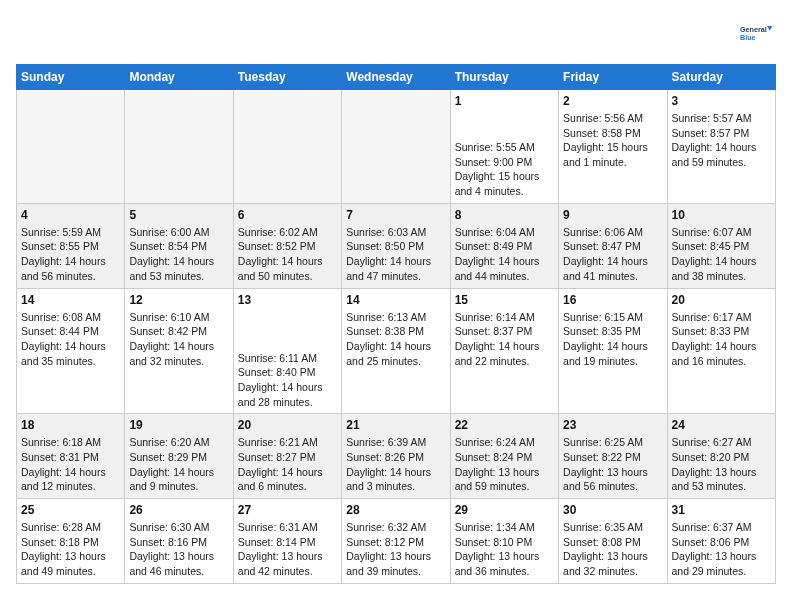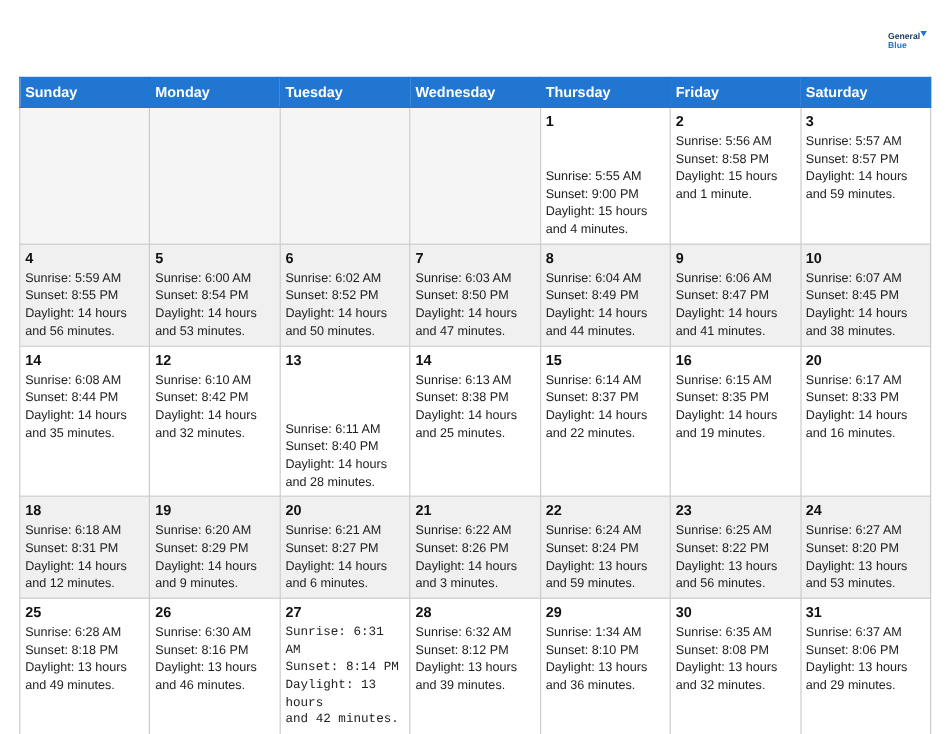--- a/index.html
+++ b/index.html
@@ -249,21 +249,21 @@
         </td>
         <td>
           <div class="cell-day">20</div>
           <div class="cell-info" style="white-space: pre-line;">Sunrise: 6:21 AM
 Sunset: 8:27 PM
 Daylight: 14 hours
 and 6 minutes.</div>
         </td>
         <td>
           <div class="cell-day">21</div>
-          <div class="cell-info" style="white-space: pre-line;">Sunrise: 6:22 AM
+          <div class="cell-info" style="white-space: pre-line;">Sunrise: 6:39 AM
 Sunset: 8:26 PM
 Daylight: 14 hours
 and 3 minutes.</div>
         </td>
         <td>
           <div class="cell-day">22</div>
           <div class="cell-info" style="white-space: pre-line;">Sunrise: 6:24 AM
 Sunset: 8:24 PM
 Daylight: 13 hours
 and 59 minutes.</div>
@@ -293,21 +293,21 @@
         </td>
         <td>
           <div class="cell-day">26</div>
           <div class="cell-info" style="white-space: pre-line;">Sunrise: 6:30 AM
 Sunset: 8:16 PM
 Daylight: 13 hours
 and 46 minutes.</div>
         </td>
         <td>
           <div class="cell-day">27</div>
-          <div class="cell-info" style="white-space: pre-line; font-family: Liberation Mono, monospace;">Sunrise: 6:31 AM
+          <div class="cell-info" style="white-space: pre-line;">Sunrise: 6:31 AM
 Sunset: 8:14 PM
 Daylight: 13 hours
 and 42 minutes.</div>
         </td>
         <td>
           <div class="cell-day">28</div>
           <div class="cell-info" style="white-space: pre-line;">Sunrise: 6:32 AM
 Sunset: 8:12 PM
 Daylight: 13 hours
 and 39 minutes.</div>

